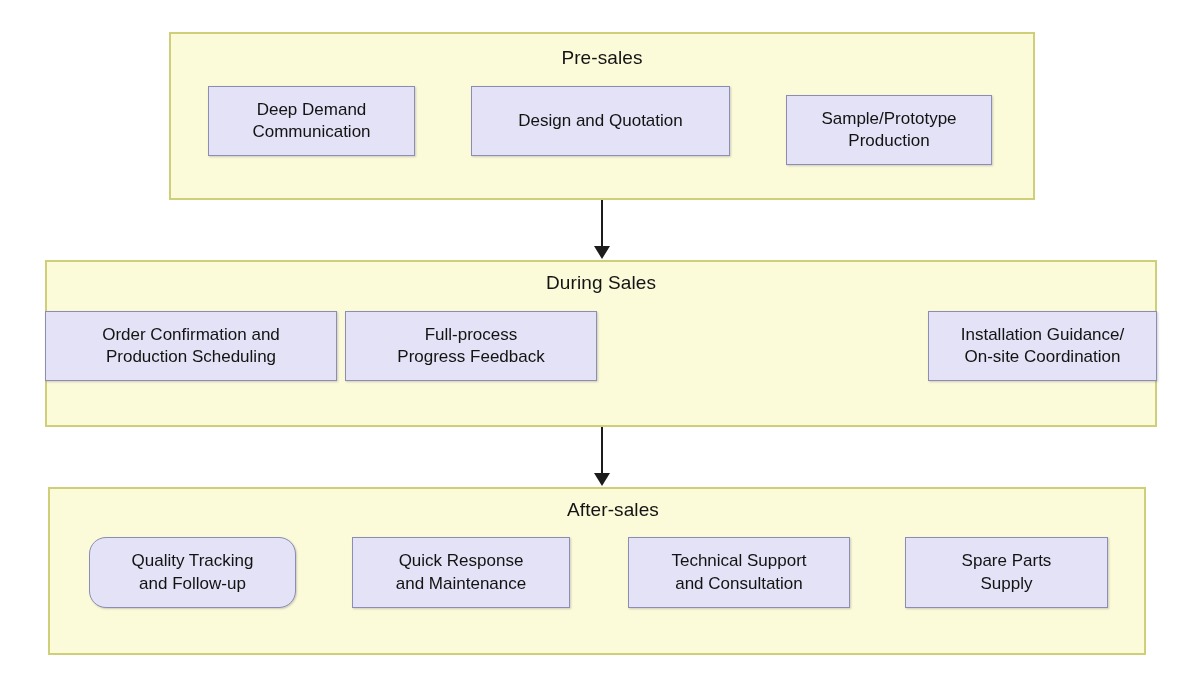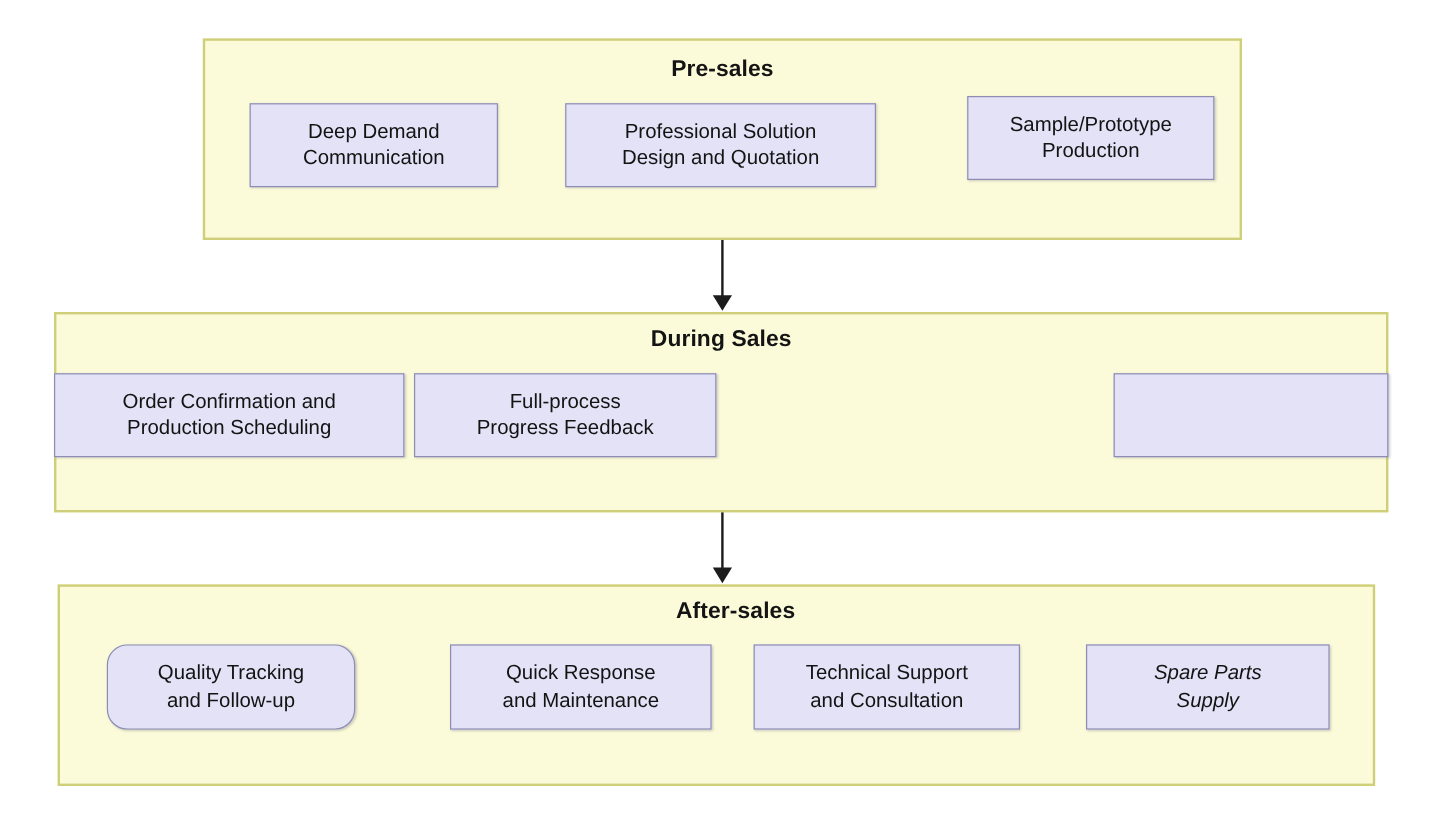--- a/index.html
+++ b/index.html
@@ -27,21 +27,21 @@
     background: #fcfbd9;
     border: 2px solid #cfcf7a;
     box-sizing: border-box;
   }
   .stage-title {
     position: absolute;
     left: 0;
     right: 0;
     text-align: center;
     font-size: 19px;
-    font-weight: bold;
+    font-weight: normal;
     color: #141414;
     letter-spacing: 0.1px;
     white-space: nowrap;
   }
 
   
   .card {
     position: absolute;
     background: #e3e2f6;
     border: 1.6px solid #8d8db4;
@@ -84,26 +84,25 @@
 
   <div class="card" style="left:208px; top:86px; width:207px; height:70px;">
     <span>
       <span>Deep Demand</span>
       <span>Communication</span>
     </span>
   </div>
 
   <div class="card" style="left:471px; top:86px; width:259px; height:70px;">
     <span>
-      <span>Professional Solution</span>
       <span>Design and Quotation</span>
     </span>
   </div>
 
-  <div class="card" style="left:786px; top:80px; width:206px; height:70px;margin-left:20px;">
+  <div class="card" style="left:786px; top:95px; width:206px; height:70px;">
     <span>
       <span>Sample/Prototype</span>
       <span>Production</span>
     </span>
   </div>
 
   <div class="arrow-line" style="left:601px; top:200px; height:48px;"></div>
   <div class="arrow-head" style="left:594px; top:246px;"></div>
 
   <div class="stage" style="left:45px; top:260px; width:1112px; height:167px;">
@@ -120,51 +119,53 @@
   <div class="card" style="left:345px; top:311px; width:252px; height:70px;">
     <span>
       <span>Full-process</span>
       <span>Progress Feedback</span>
     </span>
   </div>
 
 
   <div class="card" style="left:928px; top:311px; width:229px; height:70px;">
     <span>
+      <span>Installation Guidance/</span>
+      <span>On-site Coordination</span>
     </span>
   </div>
 
   <div class="arrow-line" style="left:601px; top:427px; height:48px;"></div>
   <div class="arrow-head" style="left:594px; top:473px;"></div>
 
   <div class="stage" style="left:48px; top:487px; width:1098px; height:168px;">
     <div class="stage-title" style="top:10px;margin-left:32px;">After-sales</div>
   </div>
 
   <div class="card" style="left:89px; top:537px; width:207px; height:71px;border-radius:17px;">
     <span>
       <span>Quality Tracking</span>
       <span>and Follow-up</span>
     </span>
   </div>
 
-  <div class="card" style="left:352px; top:537px; width:218px; height:71px;margin-left:23px;">
+  <div class="card" style="left:352px; top:537px; width:218px; height:71px;">
     <span>
       <span>Quick Response</span>
       <span>and Maintenance</span>
     </span>
   </div>
 
   <div class="card" style="left:628px; top:537px; width:222px; height:71px;">
     <span>
       <span>Technical Support</span>
       <span>and Consultation</span>
     </span>
   </div>
 
-  <div class="card" style="left:905px; top:537px; width:203px; height:71px;font-style:italic;">
+  <div class="card" style="left:905px; top:537px; width:203px; height:71px;">
     <span>
       <span>Spare Parts</span>
       <span>Supply</span>
     </span>
   </div>
 
 </div>
 
 </body></html>

